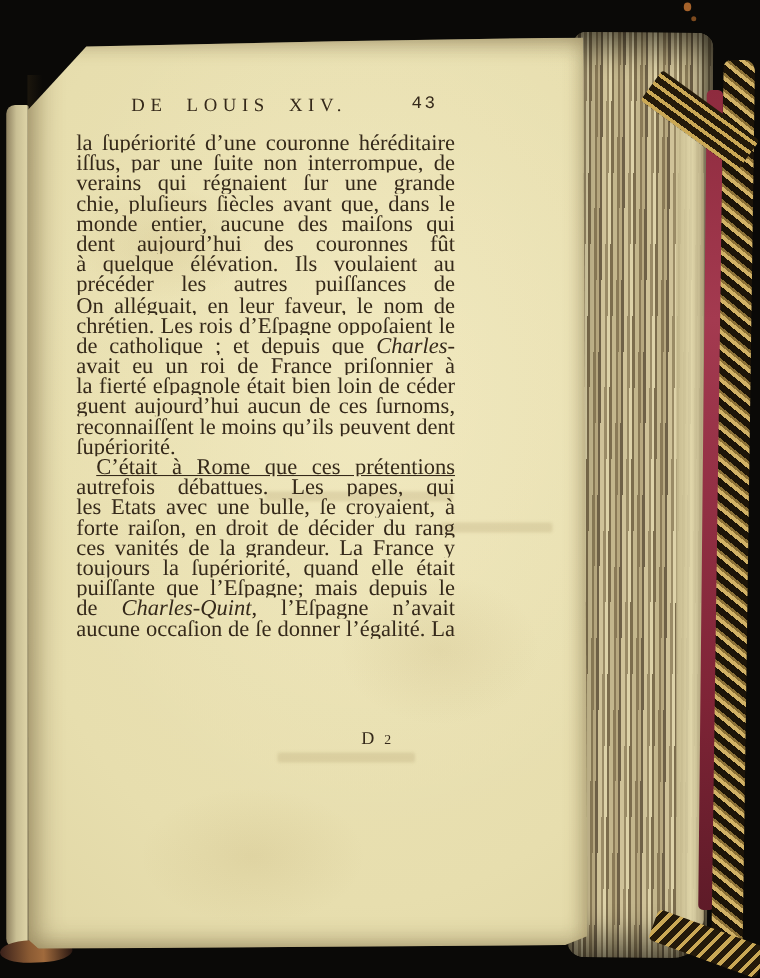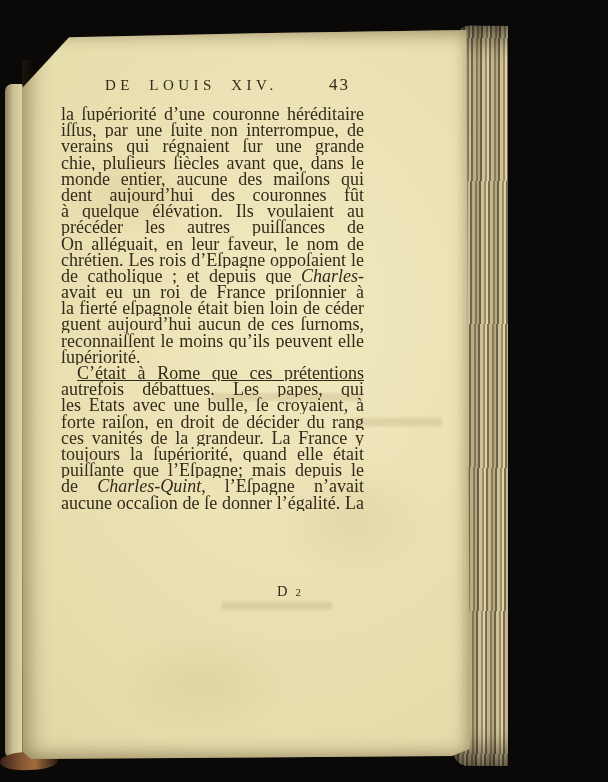--- a/index.html
+++ b/index.html
@@ -1,17 +1,17 @@
 <!DOCTYPE html>
 <html><head>
 <meta charset="utf-8">
 <style>
   html,body{margin:0;padding:0;}
   body{width:608px;height:782px;background:#0a0907;font-family:"Liberation Serif","DejaVu Serif",serif;}
-  .scene{position:relative;width:508px;height:782px;background:#0a0907;overflow:hidden;}
+  .scene{position:relative;width:608px;height:782px;background:#0a0907;overflow:hidden;}
 
   
   .speck{position:absolute;border-radius:50%;}
   .speck1{left:547px;top:2px;width:6px;height:7px;background:#a5622a;}
   .speck2{left:553px;top:13px;width:4px;height:4px;background:#7d4a1e;}
 
   
   .left-page{position:absolute;left:5px;top:84px;width:18px;height:674px;
     background:linear-gradient(90deg,#8f8260 0%,#c9bf94 45%,#e0d6a9 100%);
     border-radius:7px 2px 3px 7px;}
@@ -58,27 +58,27 @@
   .s3{left:90px;top:600px;width:180px;height:110px;background:radial-gradient(closest-side,rgba(150,118,52,.10),rgba(0,0,0,0));}
   .ghost{position:absolute;background:rgba(125,98,48,.14);filter:blur(1.2px);border-radius:2px;}
   .g1{left:190px;top:363px;width:150px;height:8px;}
   .g2{left:330px;top:388px;width:90px;height:8px;}
   .g3{left:200px;top:572px;width:110px;height:8px;}
 
   
   .text-block{position:absolute;left:39px;top:45px;width:303px;color:#35291a;}
   .header{position:relative;height:26px;}
   .header-title{position:absolute;left:44px;top:2px;font-size:15px;letter-spacing:4.5px;word-spacing:7px;white-space:nowrap;}
-  .page-number{position:absolute;right:14px;top:0;font-size:17px;letter-spacing:2px;}
+  .page-number{position:absolute;right:14px;top:0;font-size:14px;letter-spacing:2px;font-family:Liberation Mono, monospace;}
   .body-text{position:absolute;left:0;top:31px;width:303px;}
   .line{font-size:18px;line-height:16.2px;height:16.2px;text-align:justify;text-align-last:justify;overflow:hidden;}
   .line.no-justify{text-align-last:left;}
   .line.indent{text-indent:16px;text-decoration:underline;}
   .it{font-style:italic;}
-  .signature{position:absolute;left:216px;top:508px;font-size:14.5px;letter-spacing:1px;}
+  .signature{position:absolute;left:228px;top:508px;font-size:14.5px;letter-spacing:1px;}
   .sig-num{font-size:11px;margin-left:7px;}
 </style>
 </head>
 <body>
 
 <div class="scene">
   <div class="speck speck1"></div>
   <div class="speck speck2"></div>
 
   <div class="left-page"></div>
@@ -113,21 +113,21 @@
           <div class="line"><span>monde entier, aucune des maiſons qui poſsè-</span></div>
           <div class="line"><span>dent aujourd’hui des couronnes fût parvenue</span></div>
           <div class="line"><span>à quelque élévation. Ils voulaient au moins</span></div>
           <div class="line"><span>précéder les autres puiſſances de l’Europe.</span></div>
           <div class="line"><span>On alléguait, en leur faveur, le nom de très-</span></div>
           <div class="line"><span>chrétien. Les rois d’Eſpagne oppoſaient le titre</span></div>
           <div class="line"><span>de catholique ; et depuis que </span><span class="it">Charles-Quint</span></div>
           <div class="line"><span>avait eu un roi de France priſonnier à Madrid,</span></div>
           <div class="line"><span>la fierté eſpagnole était bien loin de céder ce</span></div>
           <div class="line"><span>guent aujourd’hui aucun de ces ſurnoms,</span></div>
-          <div class="line"><span>reconnaiſſent le moins qu’ils peuvent elle</span></div>
+          <div class="line"><span>reconnaiſſent le moins qu’ils peuvent dent</span></div>
           <div class="line no-justify"><span>ſupériorité.</span></div>
           <div class="line indent"><span>C’était à Rome que ces prétentions étaient</span></div>
           <div class="line"><span>autrefois débattues. Les papes, qui donnaient</span></div>
           <div class="line"><span>les Etats avec une bulle, ſe croyaient, à plus</span></div>
           <div class="line"><span>forte raiſon, en droit de décider du rang entre</span></div>
           <div class="line"><span>ces vanités de la grandeur. La France y avait eu</span></div>
           <div class="line"><span>toujours la ſupériorité, quand elle était plus</span></div>
           <div class="line"><span>puiſſante que l’Eſpagne; mais depuis le raiſon</span></div>
           <div class="line"><span>de </span><span class="it">Charles-Quint</span><span>, l’Eſpagne n’avait négligé</span></div>
           <div class="line"><span>aucune occaſion de ſe donner l’égalité. La</span></div>

